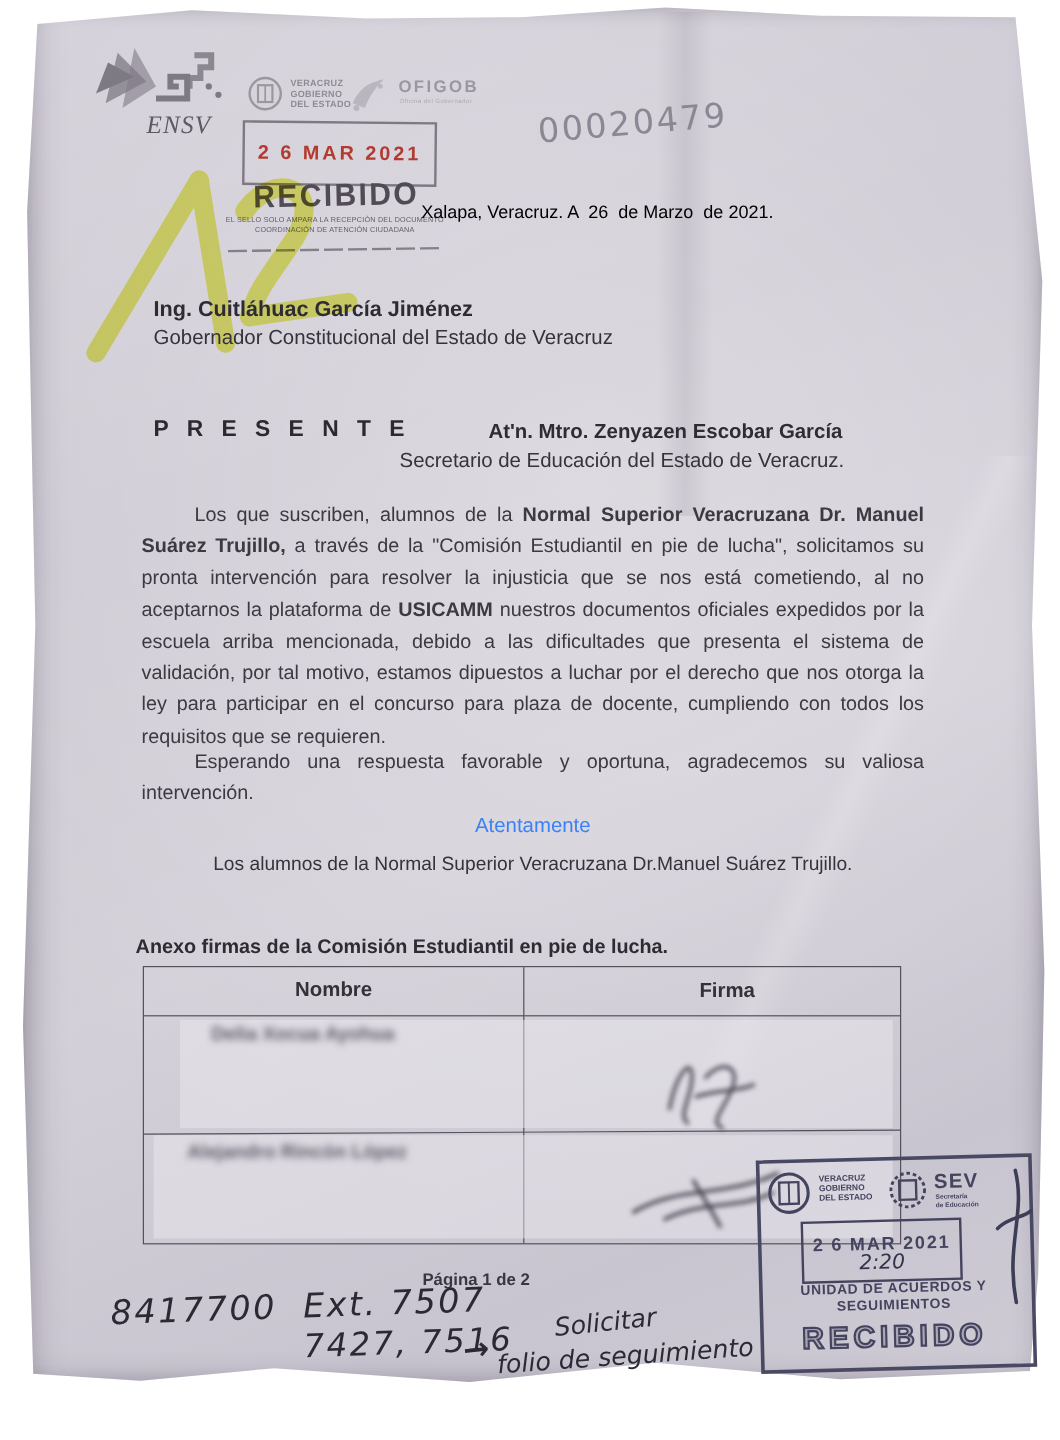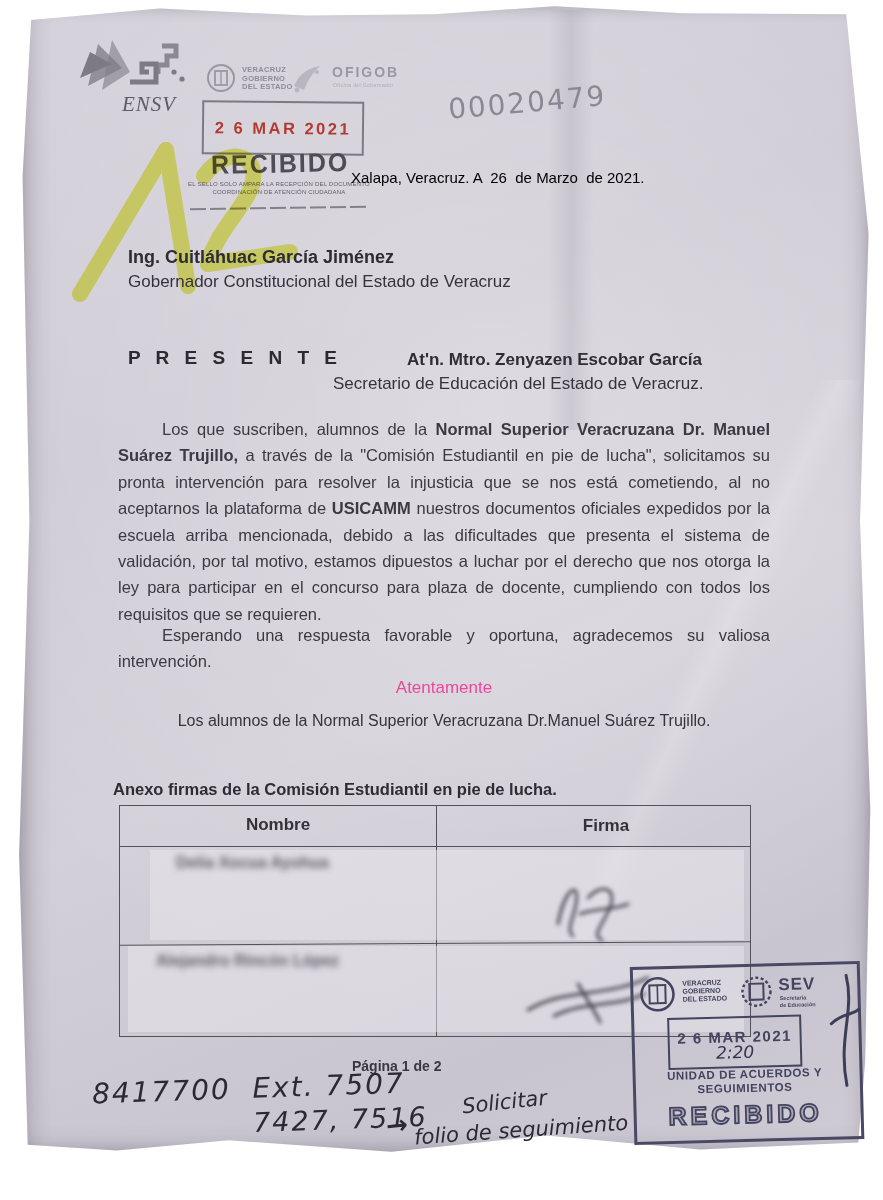--- a/index.html
+++ b/index.html
@@ -140,21 +140,21 @@
   <div class="print" style="font-size:17px;font-weight:700;margin-left:74px;color:#2f2c34;">At'n. Mtro. Zenyazen Escobar García</div>
   <div class="print" style="font-size:17px;margin-top:4px;color:#36333c;">Secretario de Educación del Estado de Veracruz.</div>
 </div>
 
 <p class="abs body-par indent" style="left:118px;top:416px;width:652px;margin:0;">
   <span>Los que suscriben, alumnos de la </span><span class="b">Normal Superior Veracruzana Dr. Manuel Suárez Trujillo,</span><span> a través de la "Comisión Estudiantil en pie de lucha", solicitamos su pronta intervención para resolver la injusticia que se nos está cometiendo, al no aceptarnos la plataforma de </span><span class="b">USICAMM</span><span> nuestros documentos oficiales expedidos por la escuela arriba mencionada, debido a las dificultades que presenta el sistema de validación, por tal motivo, estamos dipuestos a luchar por el derecho que nos otorga la ley para participar en el concurso para plaza de docente, cumpliendo con todos los requisitos que se requieren.</span>
 </p>
 
 <p class="abs body-par indent" style="left:118px;top:622px;width:652px;margin:0;">Esperando una respuesta favorable y oportuna, agradecemos su valiosa intervención.</p>
 
-<div class="abs print" style="left:118px;top:678px;width:652px;text-align:center;font-size:17px;color:#ec4899;">Atentamente</div>
+<div class="abs print" style="left:118px;top:678px;width:652px;text-align:center;font-size:17px;color:#3b82f6;">Atentamente</div>
 <div class="abs print" style="left:118px;top:712px;width:652px;text-align:center;font-size:16px;color:#36333c;">Los alumnos de la Normal Superior Veracruzana Dr.Manuel Suárez Trujillo.</div>
 
 <div class="abs print" style="left:113px;top:780px;font-size:16.5px;font-weight:700;color:#2e2b33;">Anexo firmas de la Comisión Estudiantil en pie de lucha.</div>
 
 <div class="abs sigtable" style="left:119px;top:805px;width:630px;height:230px;">
   <div class="hline" style="top:40px;"></div>
   <div class="hline" style="top:137px;transform:rotate(-.3deg);"></div>
   <div class="vline" style="left:316px;"></div>
   <div class="abs th" style="left:0;top:9px;width:316px;">Nombre</div>
   <div class="abs th" style="left:329px;top:10px;width:314px;">Firma</div>

